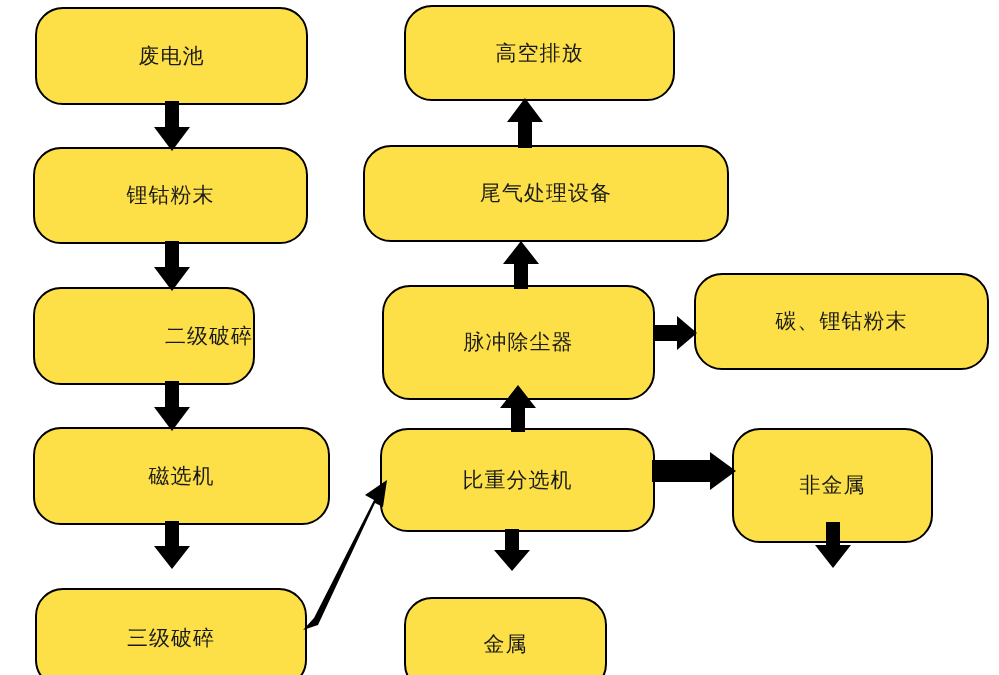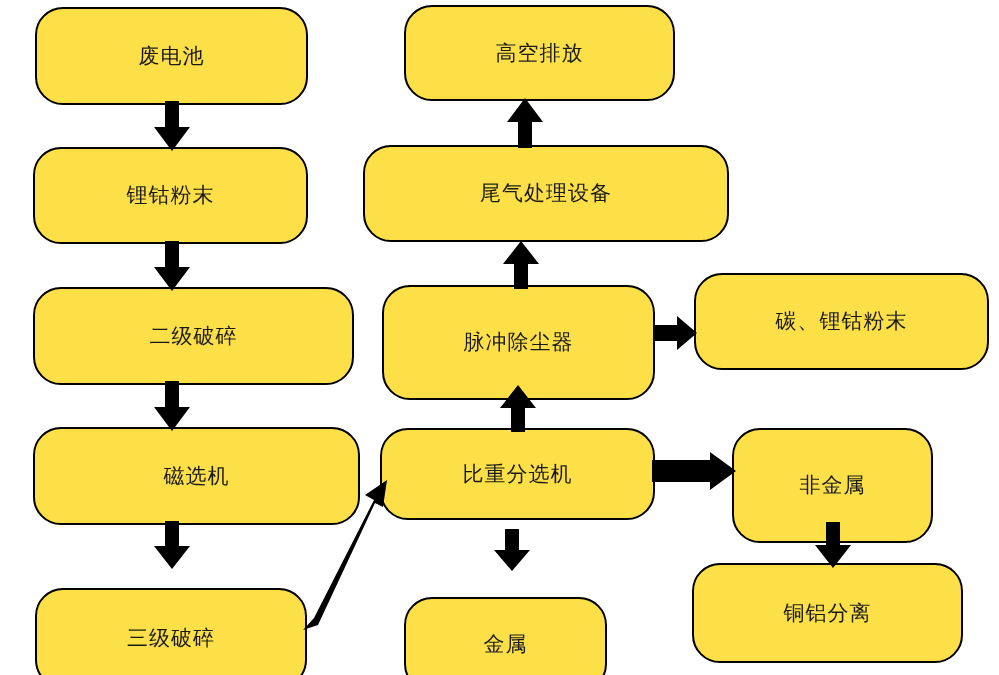--- a/index.html
+++ b/index.html
@@ -44,54 +44,51 @@
 <body>
 
 <div id="canvas">
 
   <div class="node" style="left:35px;  top:7px;   width:273px; height:98px;">
     <span class="node-label">废电池</span>
   </div>
   <div class="node" style="left:33px;  top:147px; width:275px; height:97px;">
     <span class="node-label">锂钴粉末</span>
   </div>
-  <div class="node" style="left:33px;  top:287px; width:321px; height:98px;">
+  <div class="node" style="left:33px;  top:287px; width:222px; height:98px;justify-content:flex-end;">
     <span class="node-label">二级破碎</span>
   </div>
-  <div class="node" style="left:33px;  top:427px; width:327px; height:98px;">
+  <div class="node" style="left:33px;  top:427px; width:297px; height:98px;">
     <span class="node-label">磁选机</span>
   </div>
   <div class="node" style="left:35px;  top:588px; width:272px; height:100px;">
     <span class="node-label">三级破碎</span>
   </div>
 
   <div class="node" style="left:404px; top:5px;   width:271px; height:96px;">
     <span class="node-label">高空排放</span>
   </div>
   <div class="node" style="left:363px; top:145px; width:366px; height:97px;">
     <span class="node-label">尾气处理设备</span>
   </div>
   <div class="node" style="left:382px; top:285px; width:273px; height:115px;">
     <span class="node-label">脉冲除尘器</span>
   </div>
-  <div class="node" style="left:380px; top:428px; width:275px; height:92px;">
+  <div class="node" style="left:380px; top:428px; width:275px; height:104px;">
     <span class="node-label">比重分选机</span>
   </div>
   <div class="node" style="left:404px; top:565px; width:203px; height:95px;margin-top:32px;">
     <span class="node-label">金属</span>
   </div>
 
   <div class="node" style="left:694px; top:273px; width:295px; height:97px;align-items:center;">
     <span class="node-label">碳、锂钴粉末</span>
   </div>
   <div class="node" style="left:732px; top:428px; width:201px; height:115px;">
     <span class="node-label">非金属</span>
-  </div>
-  <div class="node" style="left:692px; top:563px; width:271px; height:100px;">
-    <span class="node-label">铜铝分离</span>
   </div>
 
   <div class="arrow" style="left:152px; top:101px; width:40px; height:50px;">
     <svg width="40" height="50" viewBox="0 0 40 50">
         <polygon points="13,0 27,0 27,26 38,26 20,50 2,26 13,26" fill="#000"></polygon>
       </svg>
   </div>
 
   <div class="arrow" style="left:152px; top:241px; width:40px; height:50px;">
     <svg width="40" height="50" viewBox="0 0 40 50">

